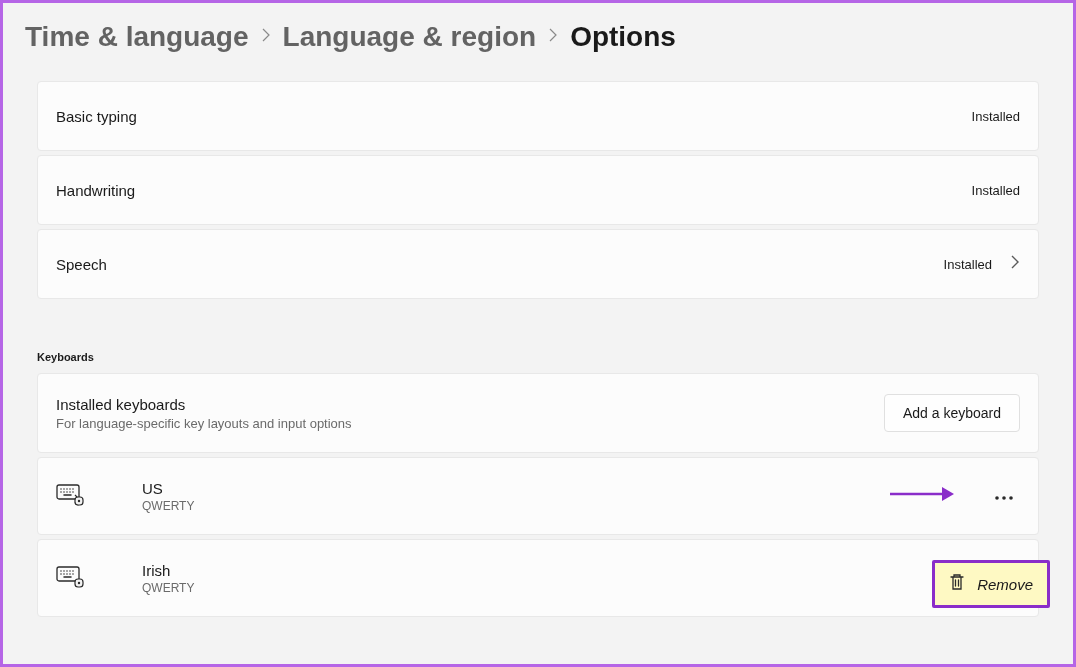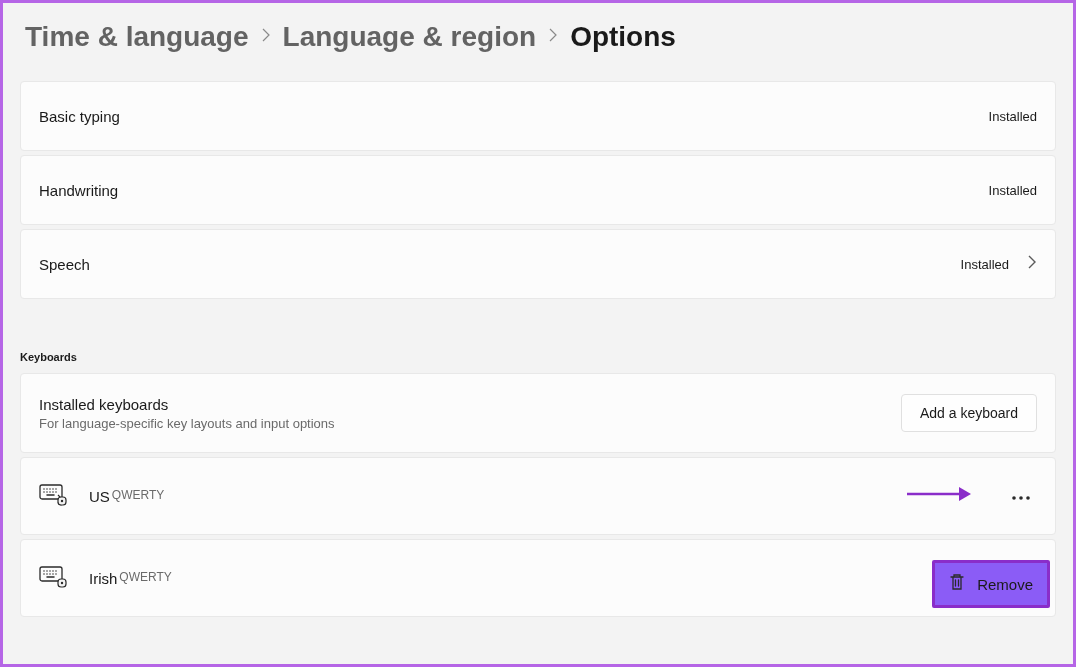--- a/index.html
+++ b/index.html
@@ -34,21 +34,21 @@
       font-size: 28px;
       font-weight: 700;
       color: #1a1a1a;
     }
     .breadcrumb-sep {
       color: #8a8a8a;
       font-size: 18px;
       font-weight: 400;
     }
     .content {
-      padding: 0 17px;
+      padding: 0 34px;
     }
     .card {
       background: linear-gradient(180deg, #fcfcfc 0%, #fcfcfc 100%);
       border: 1px solid #e8e8e8;
       border-radius: 4px;
       margin-bottom: 4px;
       display: flex;
       align-items: center;
       justify-content: space-between;
       padding: 0 18px;
@@ -115,22 +115,23 @@
     .kb-left {
       display: flex;
       align-items: center;
       gap: 22px;
     }
     .kb-icon {
       flex-shrink: 0;
     }
     .kb-text {
       display: flex;
-      flex-direction: row;
+      flex-direction: column;
       gap: 2px;
+      margin-left: 36px;
     }
     .kb-name {
       font-size: 15px;
       color: #1a1a1a;
     }
     .kb-sub {
       font-size: 12px;
       color: #6a6a6a;
     }
     .more-btn {
@@ -143,29 +144,30 @@
       position: absolute;
       right: 80px;
       top: 50%;
       transform: translateY(-50%);
       pointer-events: none;
     }
     .context-menu {
       position: absolute;
       right: 26px;
       top: 560px;
-      background: #8b5cf6;
+      background: #fef9c3;
       border: 3px solid #8a2dc9;
       border-radius: 2px;
       padding: 10px 14px;
       display: flex;
       align-items: center;
       gap: 12px;
       cursor: pointer;
       z-index: 10;
+      font-style: italic;
     }
     .menu-label {
       font-size: 15px;
       color: #1a1a1a;
     }
   </style>
 </head>
 <body>
 
 <div class="container">

